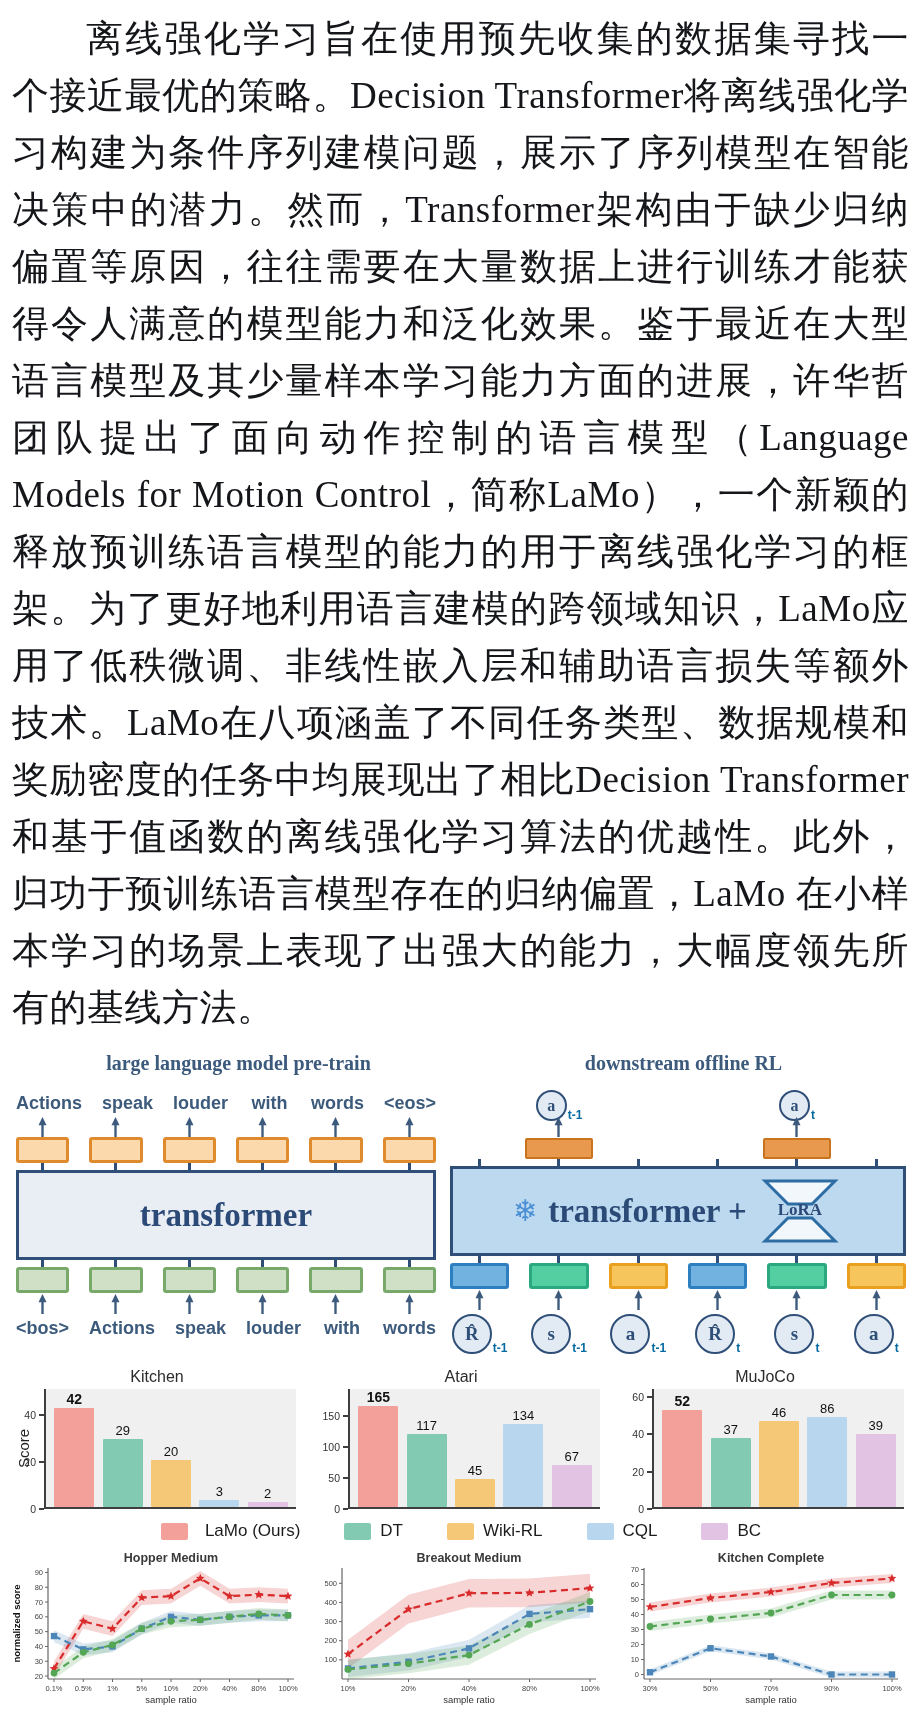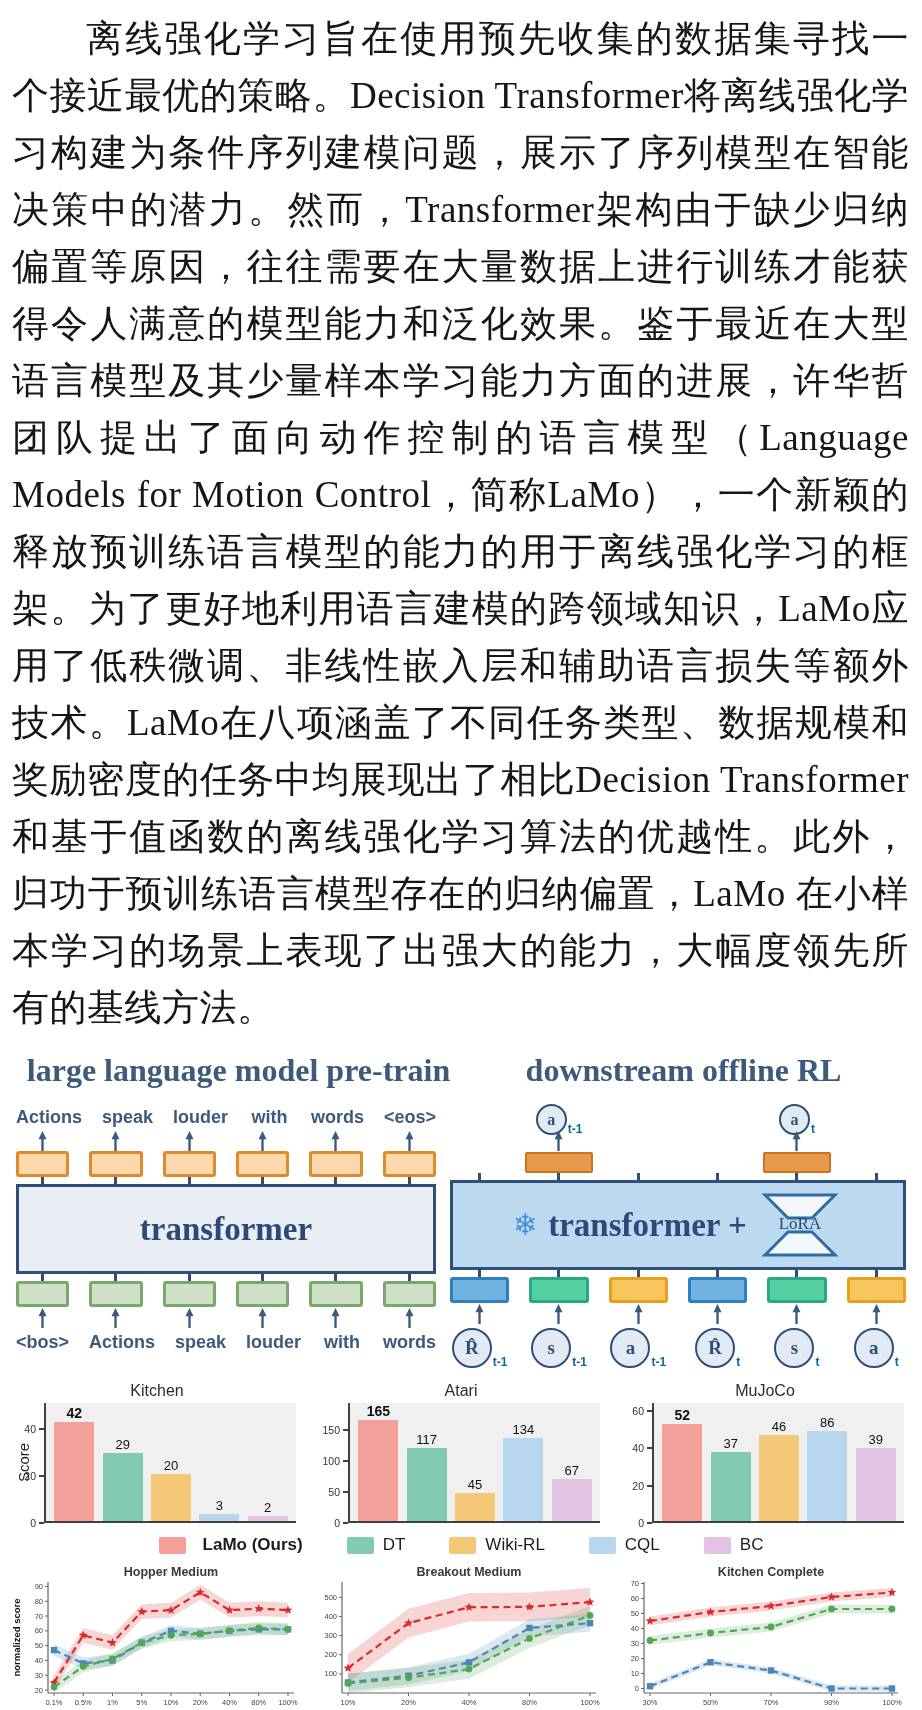--- a/index.html
+++ b/index.html
@@ -5,41 +5,41 @@
   html,body{margin:0;padding:0;}
   body{width:922px;background:#ffffff;font-family:"Liberation Sans","DejaVu Sans",sans-serif;color:#16181d;}
   
   .article{padding:10px 13px 0 12px;}
   .article p{margin:0;font-family:"Liberation Serif","DejaVu Serif",serif;font-size:37px;line-height:57px;
              text-align:justify;text-indent:2em;color:#14161a;font-weight:500;letter-spacing:.5px;}
   
   .figure{padding:16px 16px 0 16px;}
   .fig-headers{display:flex;margin-bottom:14px;}
   .fig-header{flex:1;text-align:center;font-family:"Liberation Serif","DejaVu Serif",serif;font-weight:700;
-              font-size:32px;color:#3c5a7c;}
+              font-size:20px;color:#3c5a7c;}
   .diagrams{display:flex;justify-content:space-between;}
   .diagram-l{width:420px;}
   .diagram-r{width:456px;}
   .drow{display:flex;gap:20px;align-items:flex-end;}
   .dcell{flex:1;display:flex;align-items:center;justify-content:center;}
   .words{height:25px;margin-bottom:2px;}
   .word{font-weight:700;font-size:18px;color:#3c5a7c;white-space:nowrap;}
   .arrows{height:21px;}
   .token{flex:1;height:20px;border-radius:3px;}
   .token.orange{background:#fbd9ad;border:3px solid #e08a2e;}
   .token.green{background:#cfe0c6;border:3px solid #78a96a;}
   .ticks{height:7px;}
   .tick{width:3px;height:7px;background:#2f4f78;}
   .tbox{height:84px;border:3px solid #2f4f78;background:#e9eef4;display:flex;align-items:center;justify-content:center;gap:10px;}
   .tbox.blue{background:#bcd9ef;}
   .tbox-label{font-family:"Liberation Serif","DejaVu Serif",serif;font-weight:700;font-size:33px;color:#2c4a78;}
   .snow{font-size:30px;color:#4a8fd4;line-height:1;}
   .lora{position:relative;width:86px;height:64px;}
   .lora-text{position:absolute;left:50%;top:50%;transform:translate(-50%,-54%);
-             font-family:"Liberation Serif","DejaVu Serif",serif;font-weight:400;font-size:17px;color:#2c4a78;}
+             font-family:"Liberation Serif","DejaVu Serif",serif;font-weight:700;font-size:17px;color:#2c4a78;}
   .outc{height:32px;}
   .outarrows{height:16px;}
   .outboxes{height:22px;}
   .outbox{width:64px;height:17px;background:#e9994e;border:2.5px solid #c9731c;border-radius:2px;}
   .circwrap{display:flex;align-items:flex-end;}
   .circle{border-radius:50%;border:2.5px solid #2f4f78;background:#e2ebf4;display:flex;align-items:center;justify-content:center;
           font-family:"Liberation Serif","DejaVu Serif",serif;font-weight:700;color:#2f4f78;}
   .circle.small{width:27px;height:27px;font-size:16px;}
   .circle.big{width:36px;height:36px;font-size:19px;}
   .sub{font-size:12px;color:#0369a1;font-weight:700;margin-left:1px;line-height:1;}
@@ -56,21 +56,21 @@
   .bar-plot{flex:1;position:relative;height:118px;background:#f0f0f1;border-left:2px solid #3f3f3f;border-bottom:2px solid #3f3f3f;
             display:flex;align-items:flex-end;justify-content:space-evenly;}
   .bar-group{width:16%;display:flex;flex-direction:column;align-items:center;justify-content:flex-end;height:118px;}
   .bar-value{font-size:13px;color:#111;margin-bottom:1px;}
   .bar-value.em{font-weight:700;font-size:14px;}
   .bar{width:100%;border-radius:1px;}
   .bar-legend{display:flex;justify-content:center;gap:44px;padding:12px 0 2px;}
   .bl-item{display:flex;align-items:center;gap:9px;}
   .bl-swatch{width:27px;height:17px;border-radius:2px;}
   .bl-label{font-size:17px;color:#1c1c1c;}
-  .bl-label.em{font-weight:700;margin-left:8px;}
+  .bl-label.em{font-weight:400;margin-left:8px;}
   
   .line-row{display:flex;gap:8px;padding:8px 10px 0 10px;}
 </style>
 </head>
 <body>
 
 <div class="article">
   <p>离线强化学习旨在使用预先收集的数据集寻找一个接近最优的策略。Decision Transformer将离线强化学习构建为条件序列建模问题，展示了序列模型在智能决策中的潜力。然而，Transformer架构由于缺少归纳偏置等原因，往往需要在大量数据上进行训练才能获得令人满意的模型能力和泛化效果。鉴于最近在大型语言模型及其少量样本学习能力方面的进展，许华哲团队提出了面向动作控制的语言模型（Language Models for Motion Control，简称LaMo），一个新颖的释放预训练语言模型的能力的用于离线强化学习的框架。为了更好地利用语言建模的跨领域知识，LaMo应用了低秩微调、非线性嵌入层和辅助语言损失等额外技术。LaMo在八项涵盖了不同任务类型、数据规模和奖励密度的任务中均展现出了相比Decision Transformer和基于值函数的离线强化学习算法的优越性。此外，归功于预训练语言模型存在的归纳偏置，LaMo 在小样本学习的场景上表现了出强大的能力，大幅度领先所有的基线方法。</p>
 </div>
 

